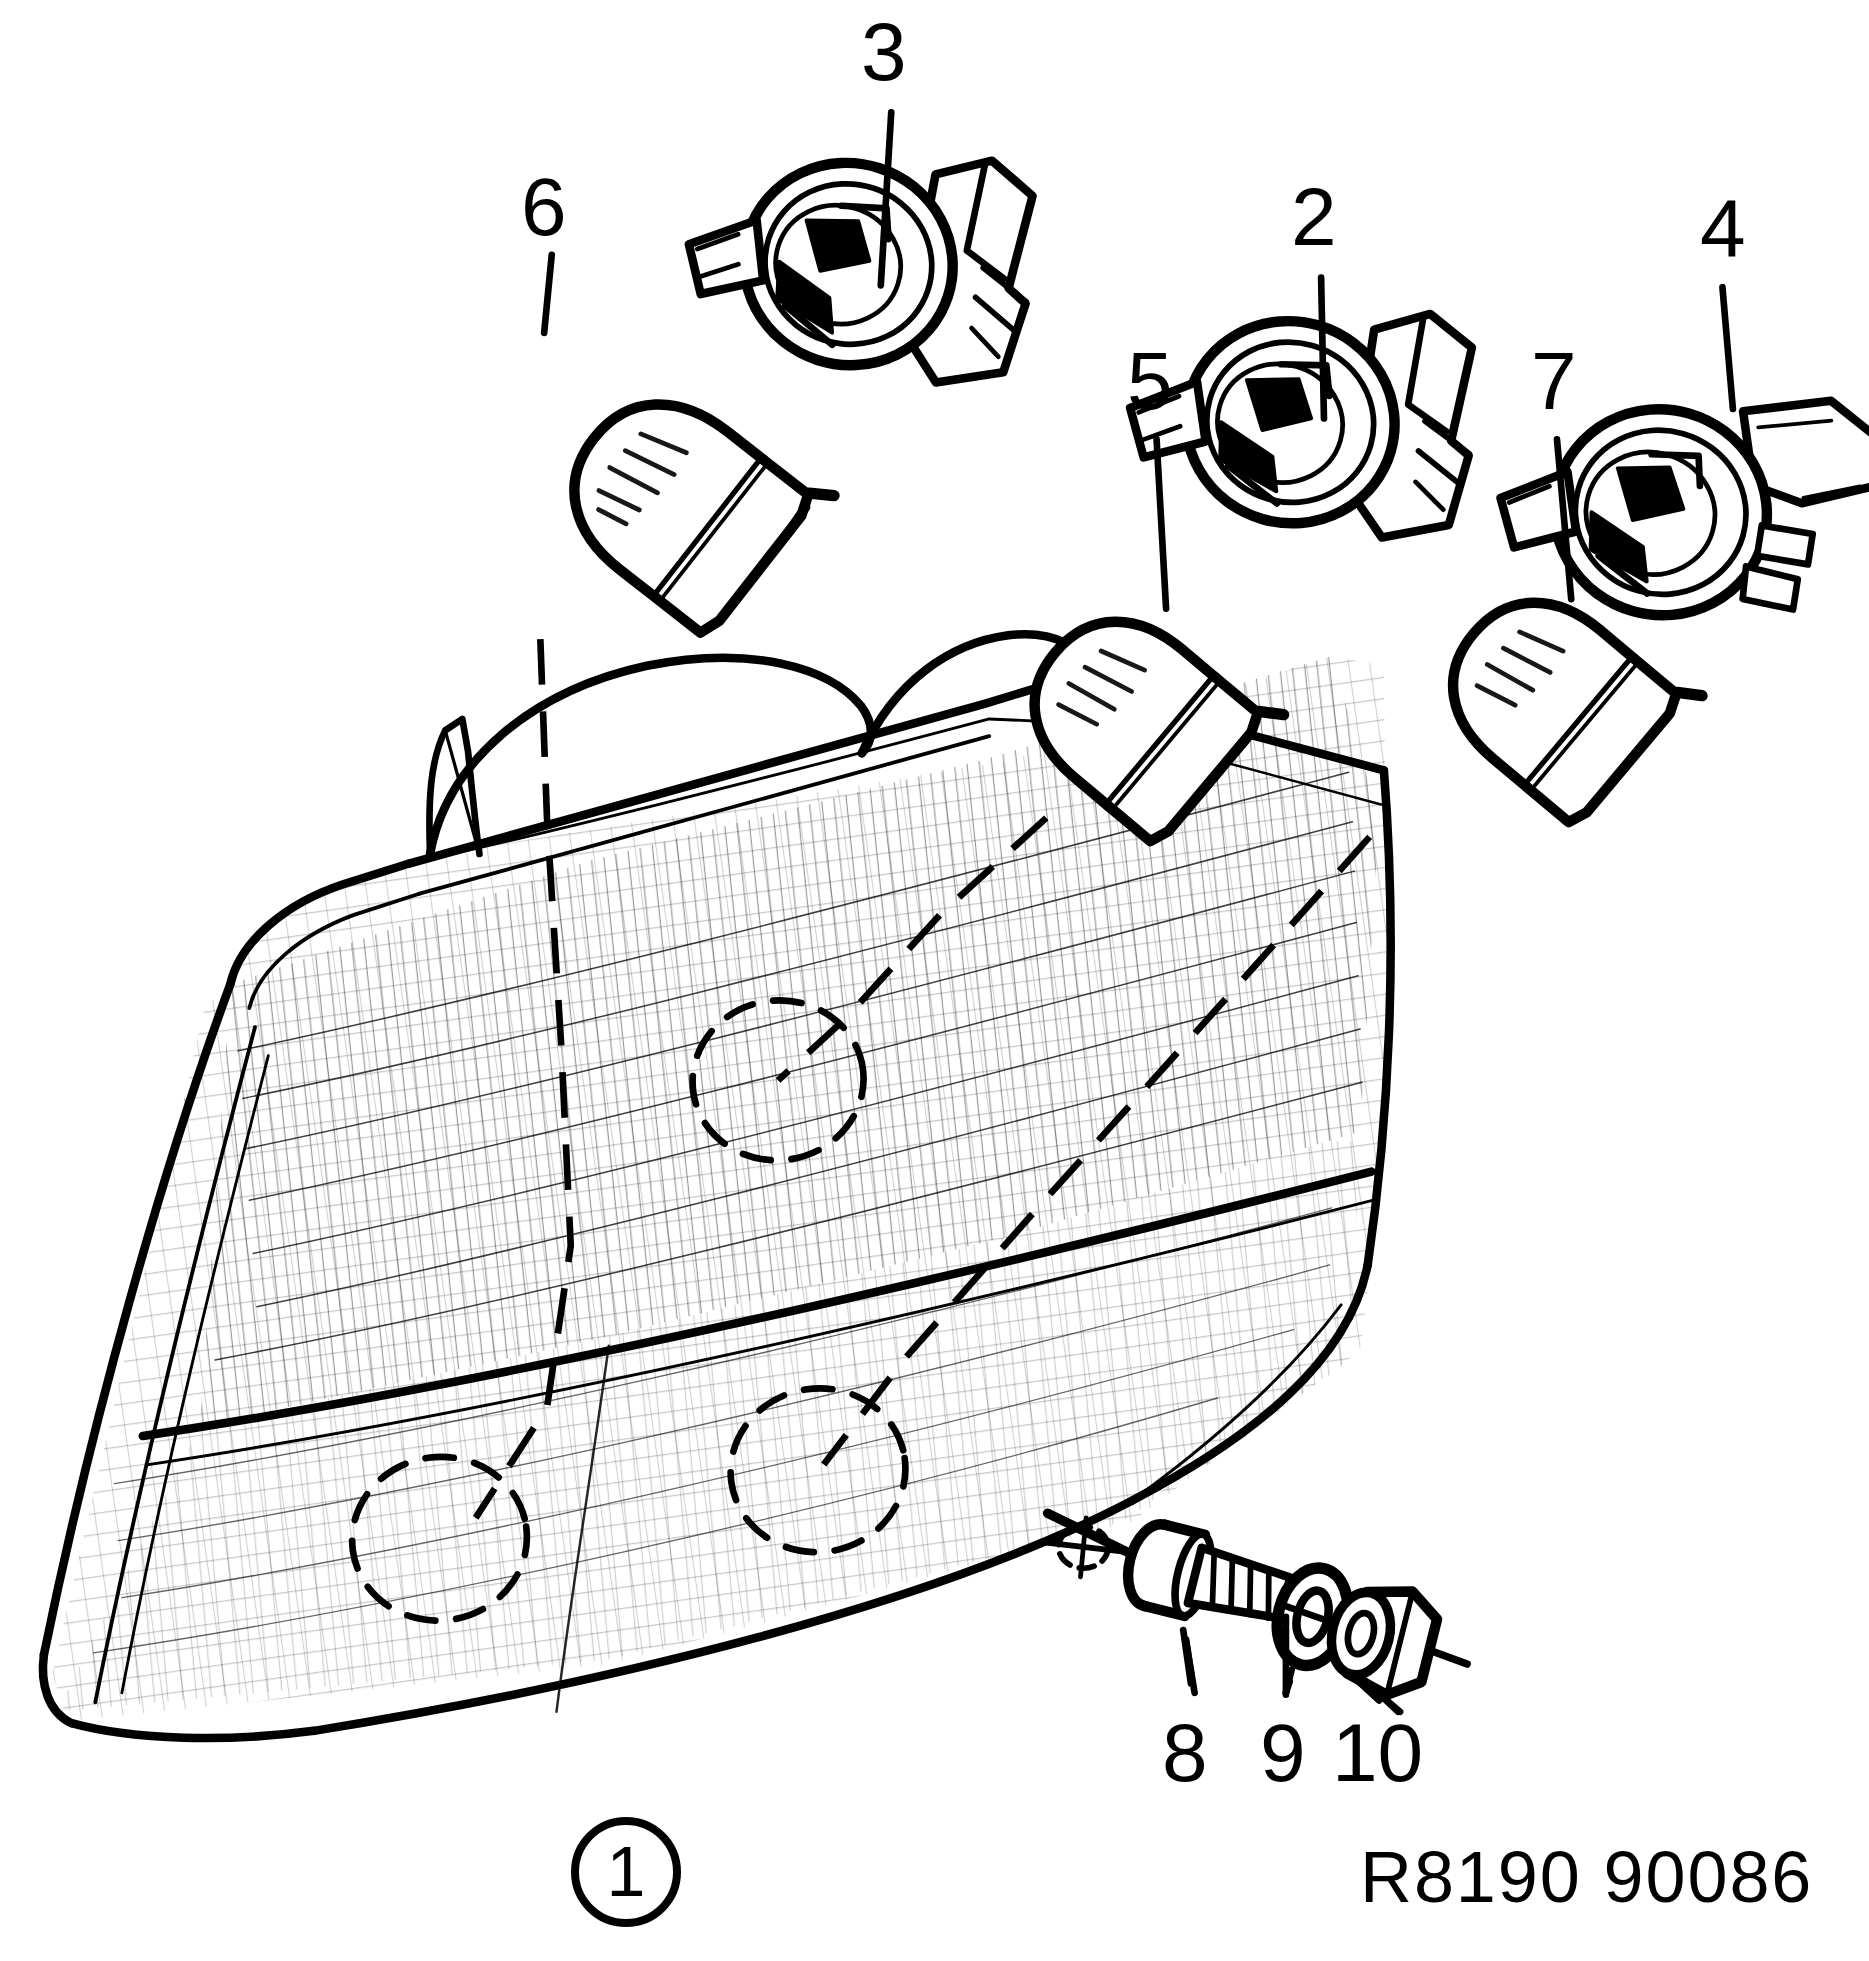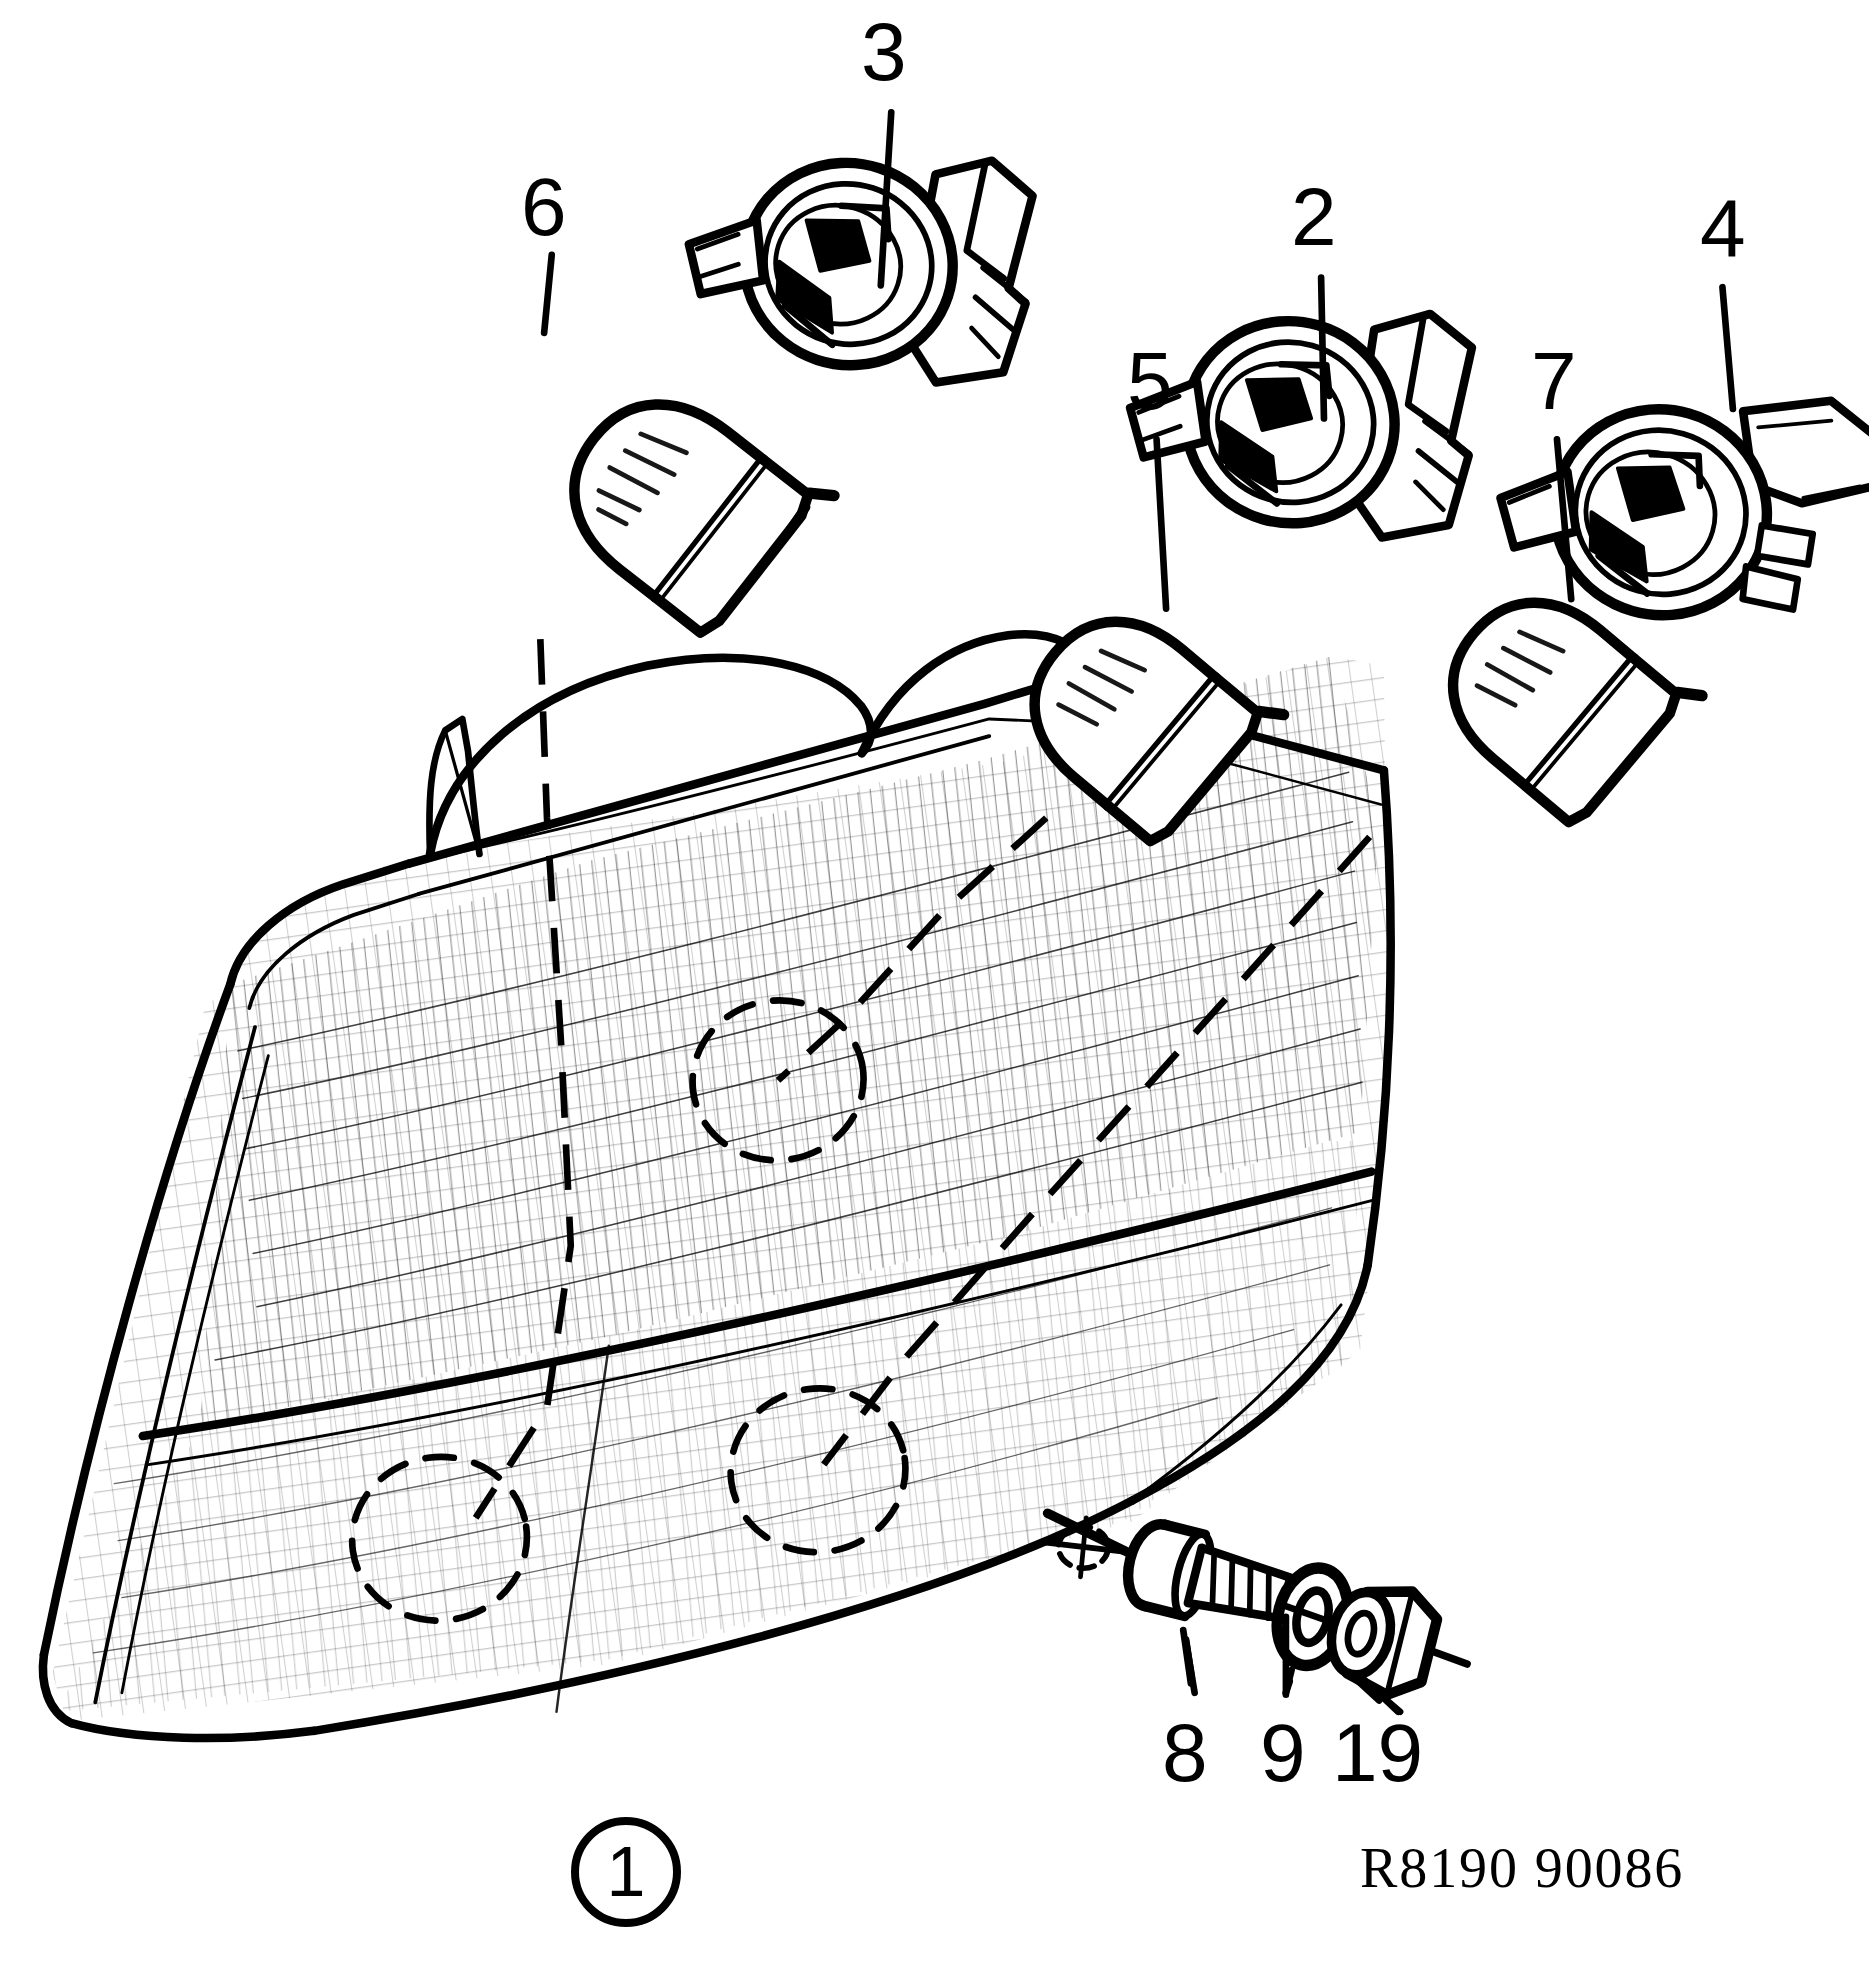--- a/index.html
+++ b/index.html
@@ -26,22 +26,22 @@
     font-family:"Liberation Sans", sans-serif;
     font-size:82px;
     font-weight:400;
     color:#000000;
     line-height:1;
     user-select:none;
     white-space:nowrap;
   }
   .drawing-code{
     position:absolute;
-    font-family:Liberation Serif, serif;
-    font-size:56px;
+    font-family:Liberation Sans, sans-serif;
+    font-size:72px;
     letter-spacing:1.9px;
     color:#000000;
     white-space:nowrap;
   }
   .circled-num{
     position:absolute;
     width:110px;
     height:110px;
     border:8.6px solid #000000;
     border-radius:50%;
@@ -370,21 +370,21 @@
   </svg>
 
   <div class="callout" style="left:861px;  top:11.4px;">3</div>
   <div class="callout" style="left:521px;  top:166px;">6</div>
   <div class="callout" style="left:1291px; top:176px;">2</div>
   <div class="callout" style="left:1700px; top:188px;">4</div>
   <div class="callout" style="left:1127px; top:340px;">5</div>
   <div class="callout" style="left:1531px; top:340px;">7</div>
   <div class="callout" style="left:1162px; top:1712px;">8</div>
   <div class="callout" style="left:1260px; top:1712px;">9</div>
-  <div class="callout" style="left:1332px; top:1712px;">19</div>
+  <div class="callout" style="left:1332px; top:1712px;">10</div>
 
   <div class="circled-num" style="left:571px; top:1817px;">
     <span>1</span>
   </div>
 
   <div class="drawing-code" style="left:1360px; top:1836px;">R8190 90086</div>
 
 </div>
 
 

